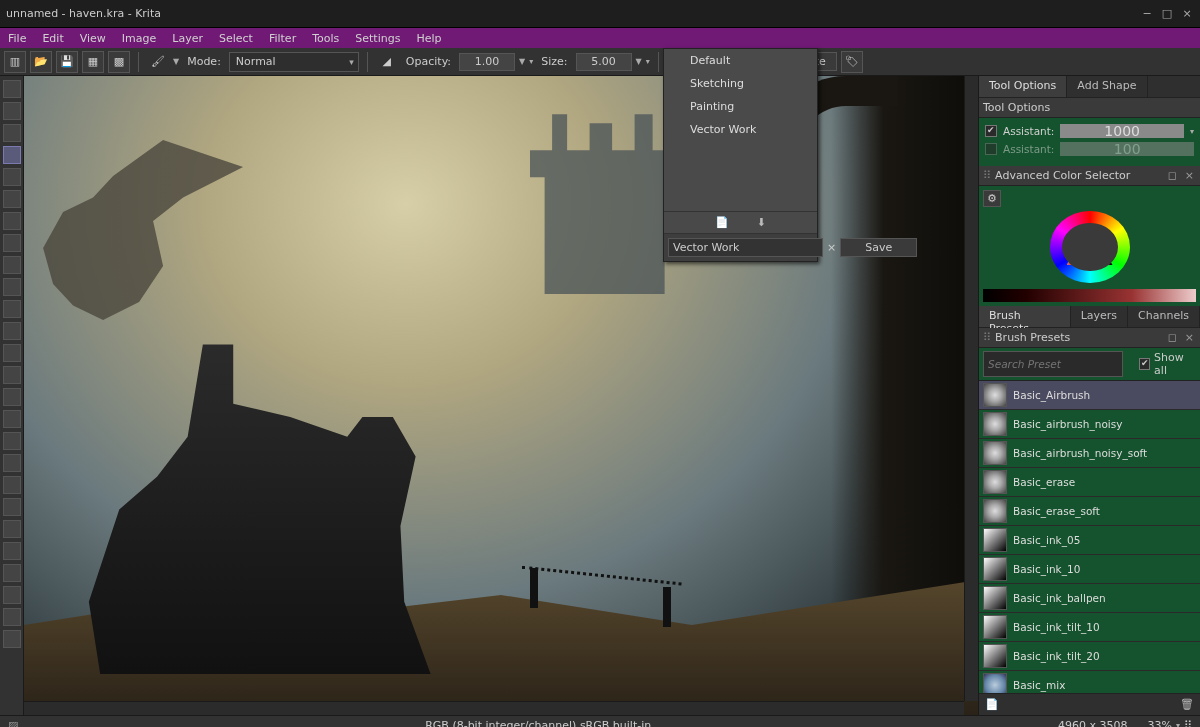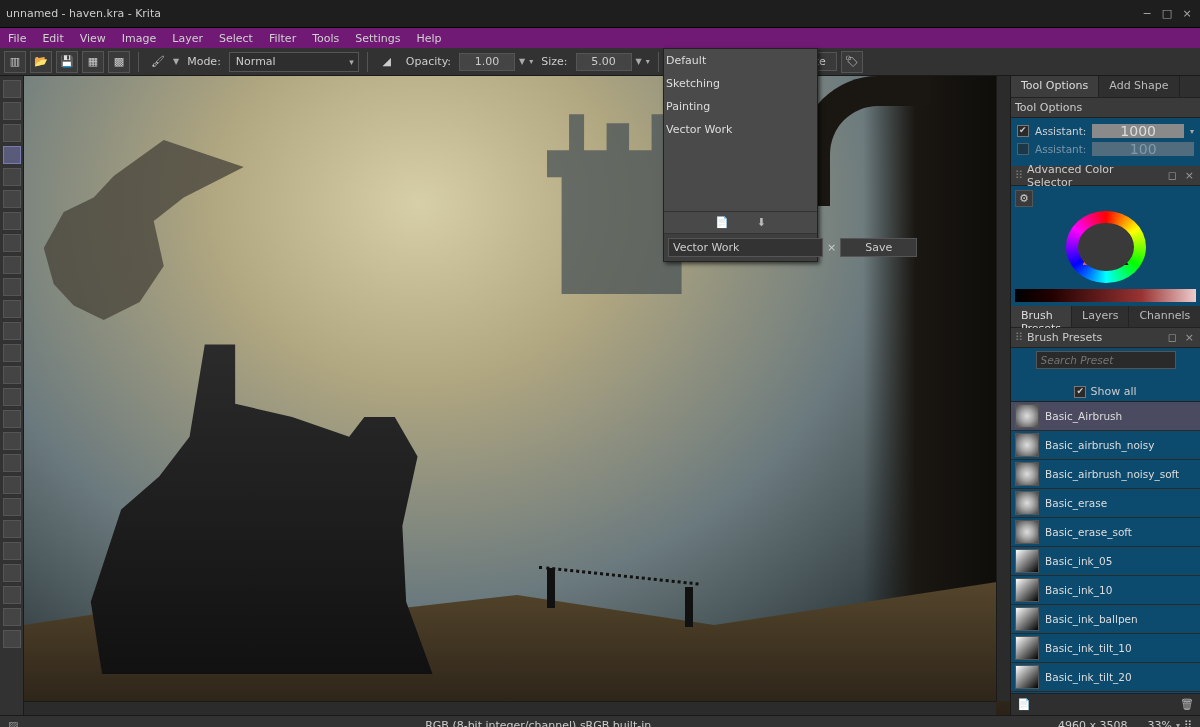--- a/index.html
+++ b/index.html
@@ -43,50 +43,50 @@
   .cliff{left:0;bottom:0;width:100%;height:150px;background:linear-gradient(180deg,#5a4a2e 0%, #2a2218 100%);clip-path:polygon(0 40%,15% 25%,30% 35%,50% 20%,70% 40%,100% 10%,100% 100%,0 100%);}
   .chain{position:absolute;left:52%;top:78%;width:160px;height:40px;border-top:3px dotted #111;transform:rotate(6deg);}
   .post{position:absolute;width:8px;height:40px;background:#111;}
   .post.p1{left:53%;top:77%;} .post.p2{left:67%;top:80%;}
   
   .hscroll,.vscroll{background:#2b2b2b;position:absolute;}
   .hscroll{left:0;right:14px;bottom:0;height:14px;border-top:1px solid #1a1a1a;}
   .vscroll{top:0;bottom:14px;right:0;width:14px;border-left:1px solid #1a1a1a;}
   
   .popup { position:absolute; left:663px; top:48px; width:155px; background:#4a4a4a; border:1px solid #222; box-shadow:2px 2px 4px rgba(0,0,0,.6); z-index:50; }
-  .popup .opt { padding:5px 2px; color:#ddd; cursor:pointer;}
+  .popup .opt { padding:5px 26px; color:#ddd; cursor:pointer;}
   .popup .spacer{ height:70px;}
   .popup .footer{ display:flex; align-items:center; padding:4px; background:#3e3e3e; border-top:1px solid #333; gap:4px;}
   .popup .footer input{ flex:1; background:#333; border:1px solid #555; color:#ccc; padding:2px 4px; font-size:11px;}
   .popup .footer .clear{width:14px;text-align:center;cursor:pointer;color:#ccc;}
   .popup .iconrow{display:flex;justify-content:center;gap:28px;padding:4px 0;background:#494949;border-top:1px solid #333;}
   .popup .iconrow span{color:#bbb;cursor:pointer;}
   
-  .dock { width:190px; background:#0c4a6e; display:flex; flex-direction:column; border-left:1px solid #1a1a1a;}
+  .dock { width:222px; background:#14532d; display:flex; flex-direction:column; border-left:1px solid #1a1a1a;}
   .panelhdr { height:20px; background:#3a3a3a; display:flex; align-items:center; padding:0 4px; color:#ccc; border-bottom:1px solid #222; gap:4px;}
   .panelhdr .grip{color:#777;}
   .panelhdr .pad{flex:1;}
   .panelhdr .pbtn{color:#999;cursor:pointer;padding:0 2px;}
   .tabs { height:22px; display:flex; background:#2f2f2f; border-bottom:1px solid #222;}
   .tabs .tab{ padding:3px 10px; color:#bbb; cursor:pointer; border-right:1px solid #222;}
   .tabs .tab.active{ background:#3d3d3d; color:#ddd;}
   .tooloptions { padding:6px; font-size:10.5px;}
   .tooloptions .row{display:flex;align-items:center;gap:6px;margin-bottom:4px;}
   .checkbox{width:12px;height:12px;border:1px solid #777;background:#2a2a2a;display:inline-block;}
   .checkbox.checked::after{content:"✔";color:#ccc;font-size:9px;position:relative;top:-3px;left:1px;}
   .slider{flex:1;height:14px;background:#555;position:relative;}
   .slider .fill{position:absolute;left:0;top:0;bottom:0;background:#8a8a8a;}
   .slider .val{position:absolute;inset:0;display:flex;align-items:center;justify-content:center;color:#ddd;font-size:14px;}
   .colorpanel{height:120px;display:flex;flex-direction:column;align-items:center;padding:4px;}
   .colorwheel{width:80px;height:80px;border-radius:50%;background:conic-gradient(red,yellow,lime,cyan,blue,magenta,red);position:relative;margin-top:4px;}
   .colorwheel::after{content:"";position:absolute;inset:12px;border-radius:50%;background:#3a3a3a;}
   .triangle{position:absolute;left:50%;top:50%;width:46px;height:40px;transform:translate(-50%,-55%);background:linear-gradient(135deg,#fff 0%,#d33 60%,#000 100%);clip-path:polygon(50% 0,100% 100%,0 100%);}
   .colorbar{width:100%;height:14px;background:linear-gradient(90deg,#000 0%,#200 20%,#933 70%,#ecc 100%);margin-top:6px;}
   .brushpanel{flex:1;min-height:0;display:flex;flex-direction:column;}
-  .brush-search{display:flex;align-items:center;gap:16px;padding:3px 4px;border-bottom:1px solid #222;flex-direction:column;}
+  .brush-search{display:flex;gap:16px;padding:3px 4px;border-bottom:1px solid #222;}
   .brush-search input{flex:1;background:#2a2a2a;border:1px solid #555;color:#888;padding:2px 4px;font-size:10.5px;font-style:italic;}
   .brush-search .showall{display:flex;align-items:center;gap:4px;color:#ccc;}
   .brush-list{flex:1;overflow-y:auto;}
   .brush-item{display:flex;align-items:center;gap:6px;padding:2px 4px;cursor:pointer;border-bottom:1px solid #2a2a2a;}
   .brush-item.sel{background:#4a4a60;}
   .brush-thumb{width:24px;height:24px;background:radial-gradient(circle,#ddd 0%,#aaa 40%,#444 100%);border:1px solid #555;flex-shrink:0;}
   .brush-thumb.blue{background:radial-gradient(circle,#bcd 0%,#68a 60%,#335 100%);}
   .brush-thumb.stroke{background:linear-gradient(135deg,#fff 0%,#000 100%);}
   .brush-name{font-size:10.5px;color:#ddd;}
   .panel-footer{height:22px;background:#2f2f2f;border-top:1px solid #222;display:flex;align-items:center;justify-content:space-between;padding:0 6px;}

